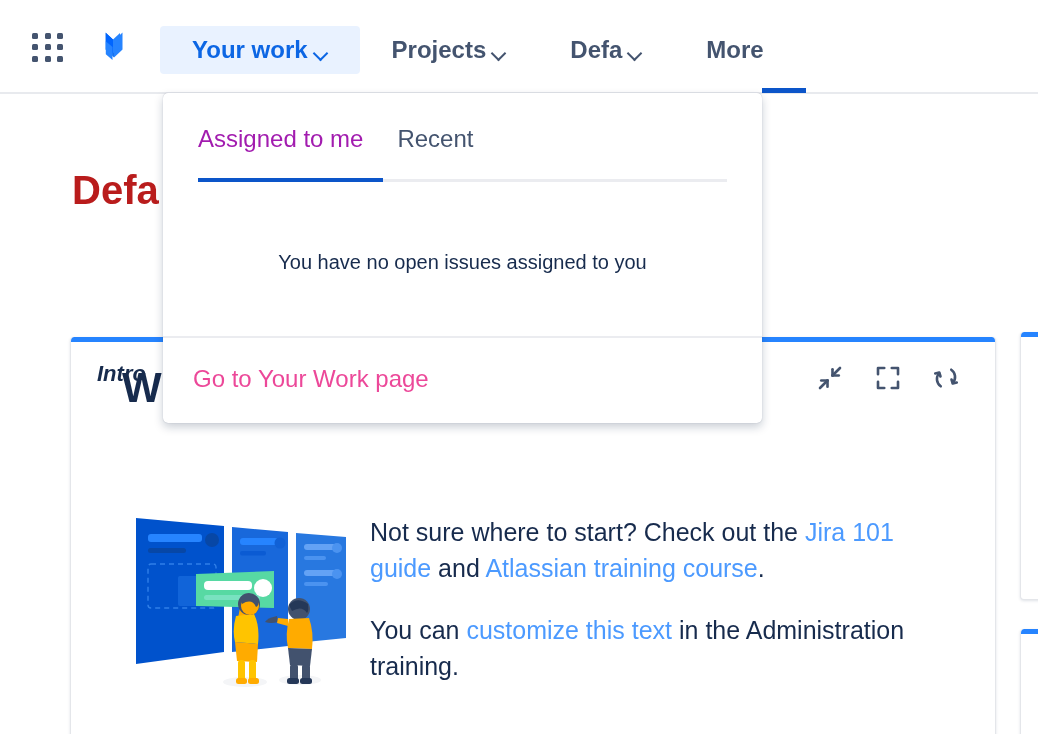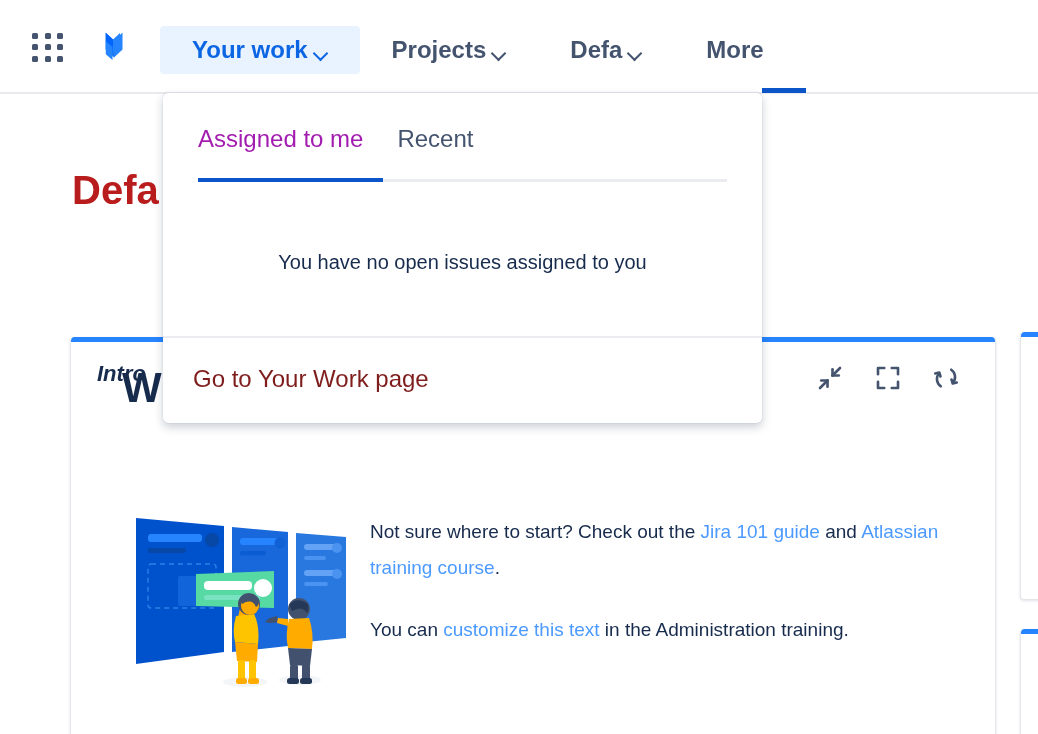--- a/index.html
+++ b/index.html
@@ -125,21 +125,21 @@
     font-size: 42px; font-weight: bold; color: #172b4d;
     white-space: nowrap;
   }
   .illus {
     position: absolute; left: 132px; top: 418px;
     width: 218px; height: 182px;
   }
   .intro-text {
     position: absolute; left: 370px; top: 420px;
     width: 580px;
-    font-size: 19px; line-height: 36px;
+    font-size: 25px; line-height: 36px;
     color: #172b4d;
   }
   .intro-text p { margin-bottom: 26px; }
   .intro-text a { color: #4c9aff; text-decoration: none; cursor: pointer; }
 
   
   .dropdown {
     position: absolute;
     left: 163px; top: 93px;
     width: 599px; height: 330px;
@@ -174,21 +174,21 @@
     width: 100%;
     text-align: center;
     font-size: 20px; color: #172b4d;
   }
   .dd-divider {
     position: absolute; left: 0; top: 243px;
     width: 100%; height: 2px; background: #ebecf0;
   }
   .dd-footer {
     position: absolute; left: 30px; top: 272px;
-    font-size: 24px; color: #7f1d1d;
+    font-size: 24px; color: #ec4899;
     cursor: pointer; white-space: nowrap;
   }
 </style>
 </head>
 <body>
 
 <div class="topnav">
   <div class="nav-appswitcher">
     <i></i>
       <i></i>

